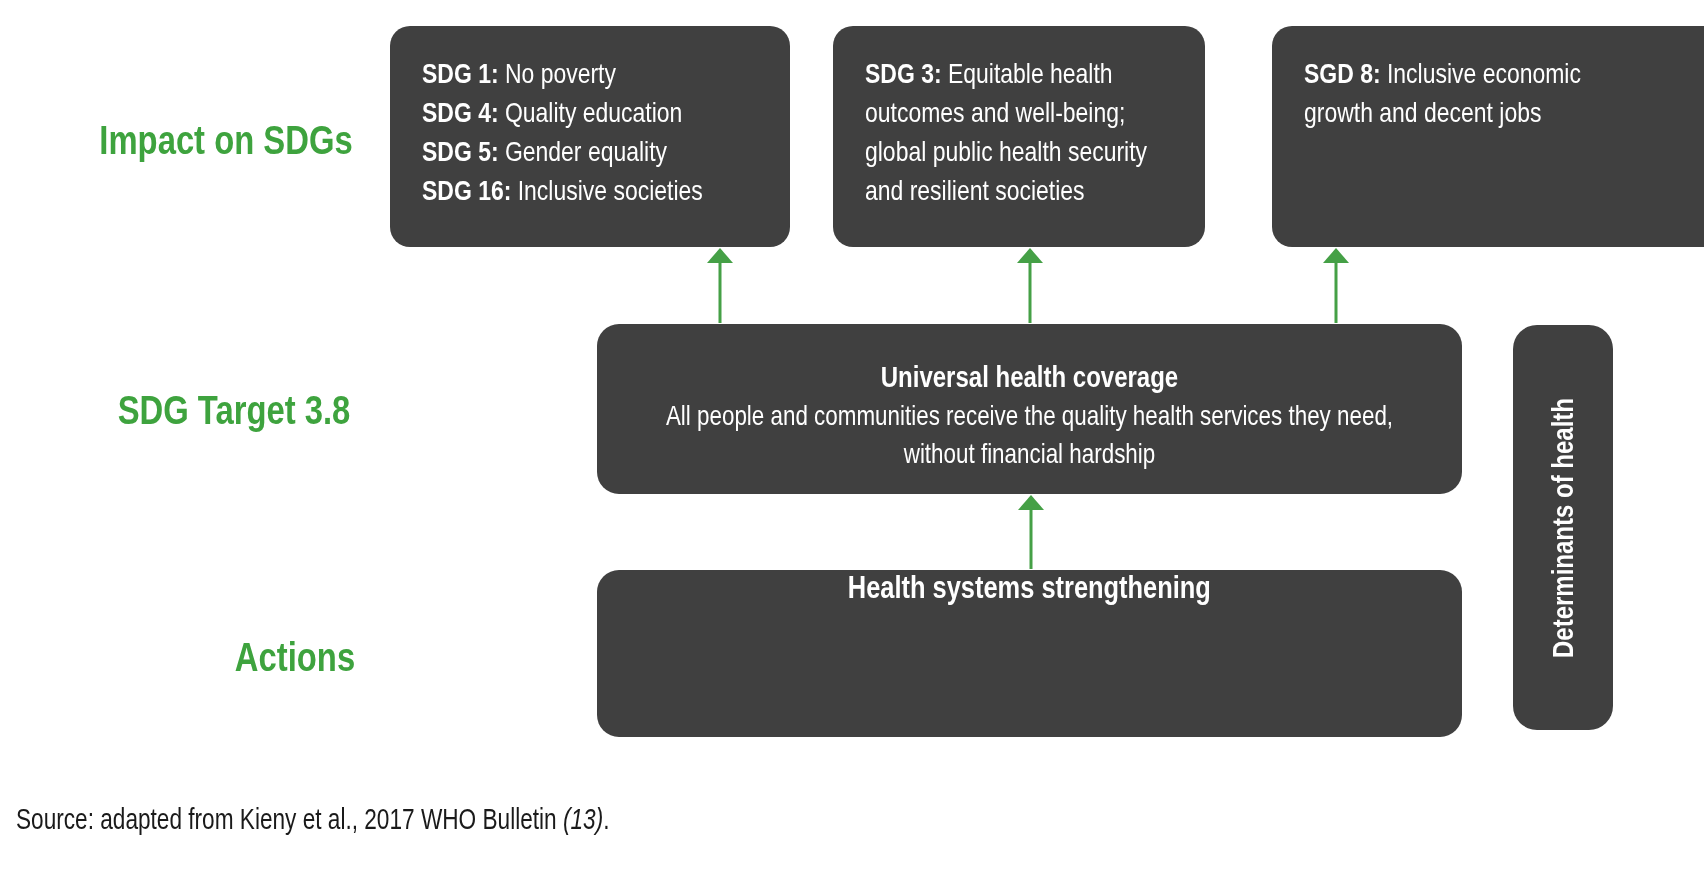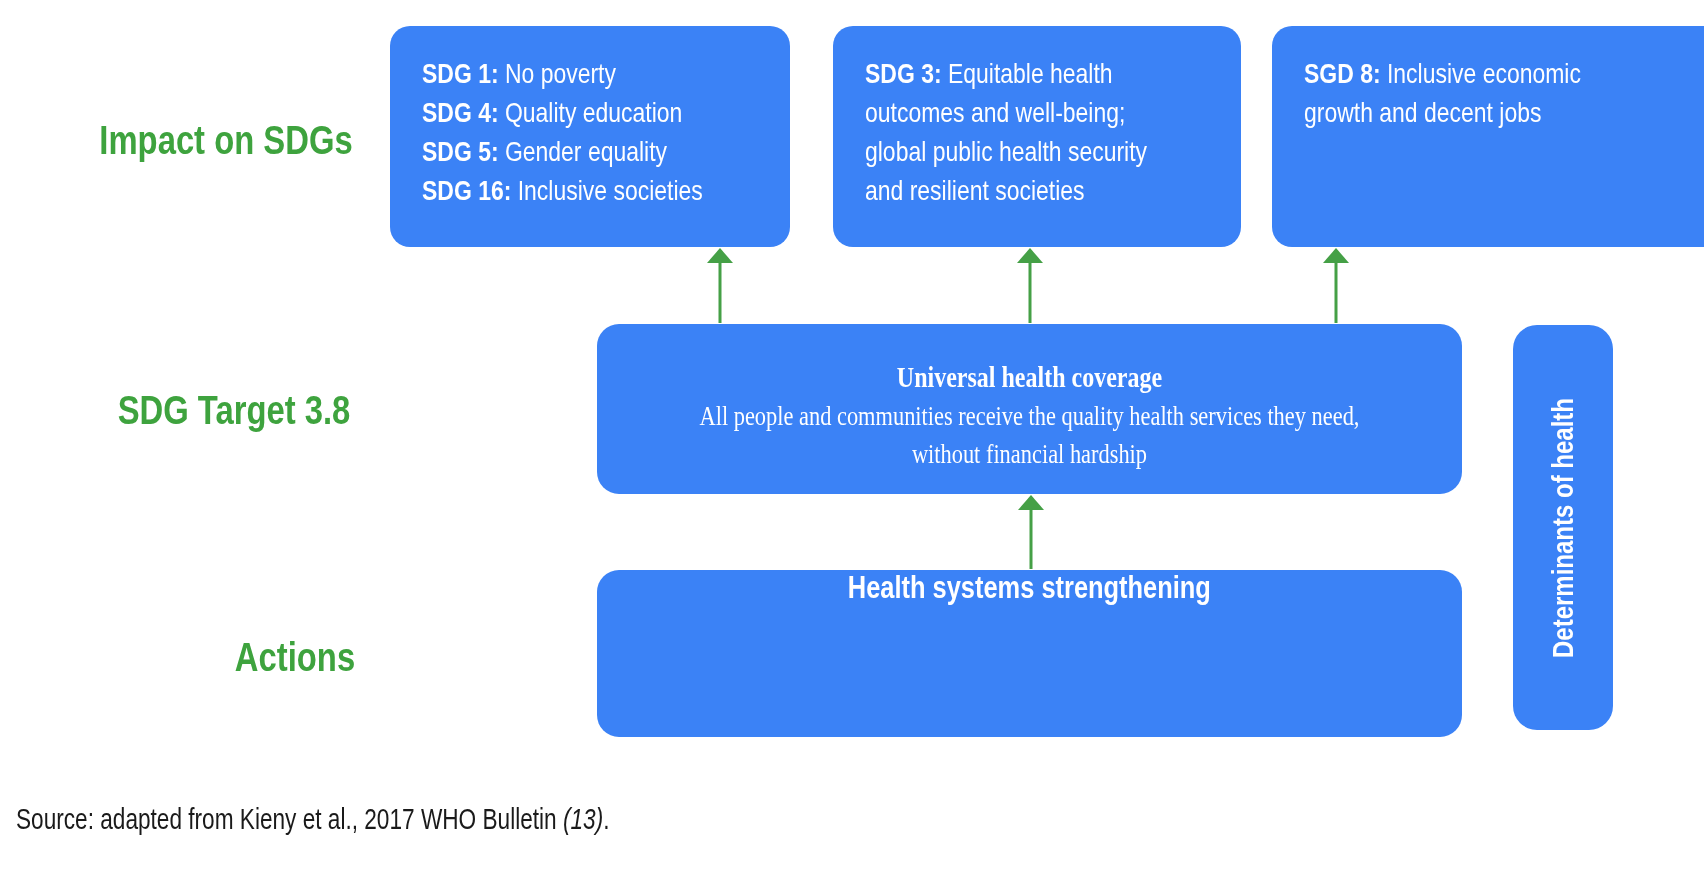--- a/index.html
+++ b/index.html
@@ -12,41 +12,40 @@
   }
   .canvas {
     position: absolute; left: 0; top: 0;
     width: 1704px; height: 871px;
     background: #ffffff;
   }
 
   
   .gbox {
     position: absolute;
-    background: #3b82f6;
+    background: #404040;
     border-radius: 20px;
     color: #ffffff;
   }
   .impact-box { top: 26px; height: 221px; padding: 28px 28px 0 32px; }
   .impact-box .lines {
     transform: scaleX(0.82);
     transform-origin: left top;
     white-space: nowrap;
   }
   .impact-box .line { font-size: 28px; line-height: 39px; }
   .line .lbl { font-weight: 700; }
 
   .uhc-box {
     left: 597px; top: 324px; width: 865px; height: 170px;
     border-radius: 22px;
     display: flex; flex-direction: column;
     align-items: center; justify-content: center;
     padding-top: 12px;
     text-align: center;
-    font-family: Liberation Serif, serif;
   }
   .uhc-box .inner { transform: scaleX(0.80); transform-origin: center top; white-space: nowrap; }
   .uhc-title { font-weight: 700; font-size: 30px; line-height: 40px; }
   .uhc-line  { font-size: 28px; line-height: 38px; }
 
   .hss-box {
     left: 597px; top: 570px; width: 865px; height: 167px;
     border-radius: 22px;
     display: flex; align-items: flex-start; justify-content: center;
   }
@@ -138,21 +137,21 @@
       </div>
       <div class="line">
         <span class="lbl">SDG 5:</span><span> Gender equality</span>
       </div>
       <div class="line">
         <span class="lbl">SDG 16:</span><span> Inclusive societies</span>
       </div>
     </div>
   </div>
 
-  <div class="gbox impact-box" style="left:833px; width:408px;">
+  <div class="gbox impact-box" style="left:833px; width:372px;">
     <div class="lines">
       <div class="line">
         <span class="lbl">SDG 3:</span><span> Equitable health</span>
       </div>
       <div class="line">
         <span class="lbl"></span><span>outcomes and well-being;</span>
       </div>
       <div class="line">
         <span class="lbl"></span><span>global public health security</span>
       </div>

